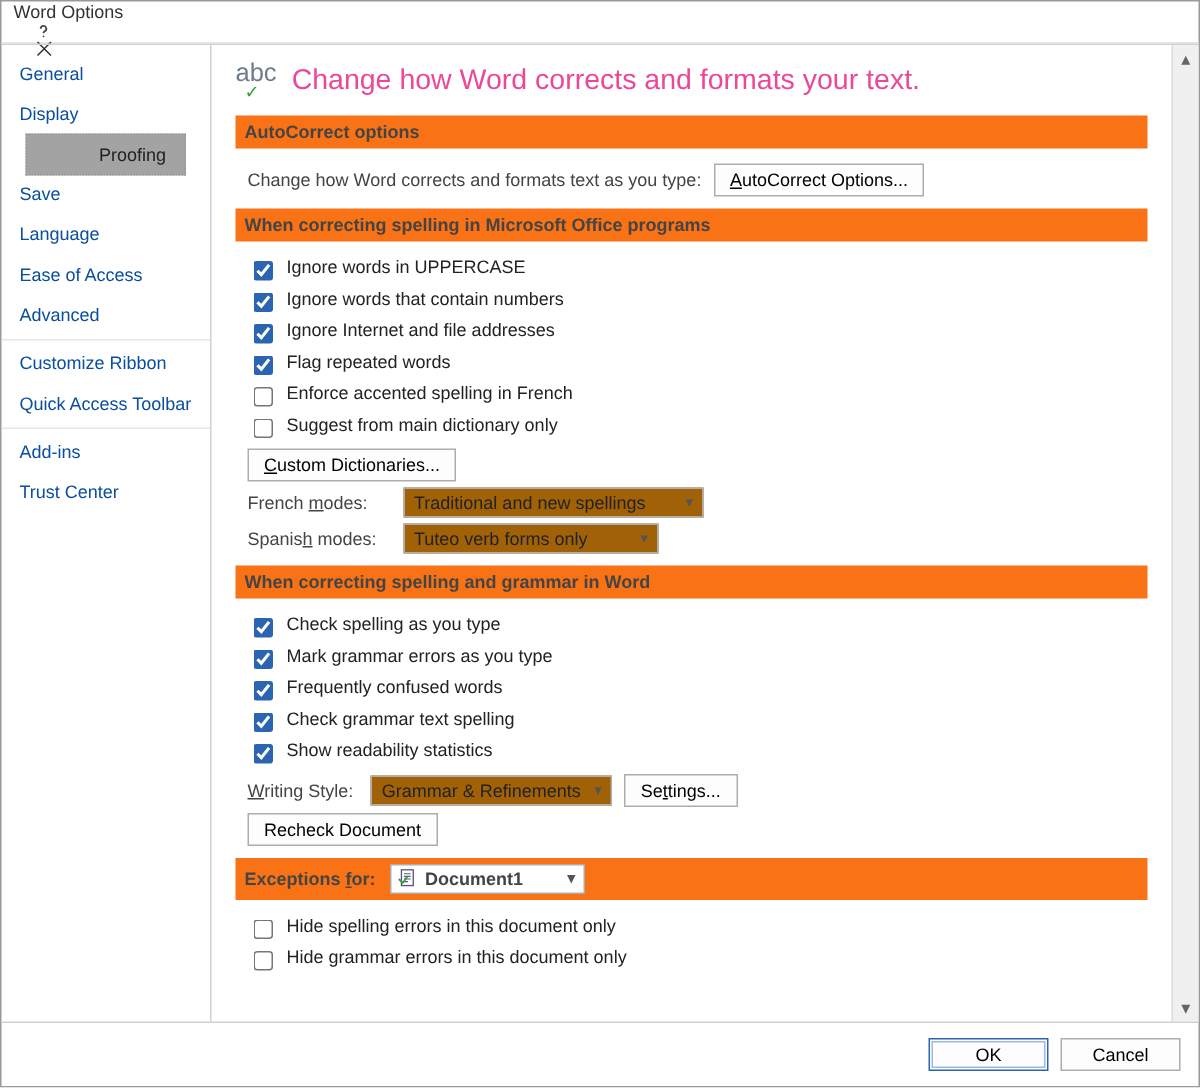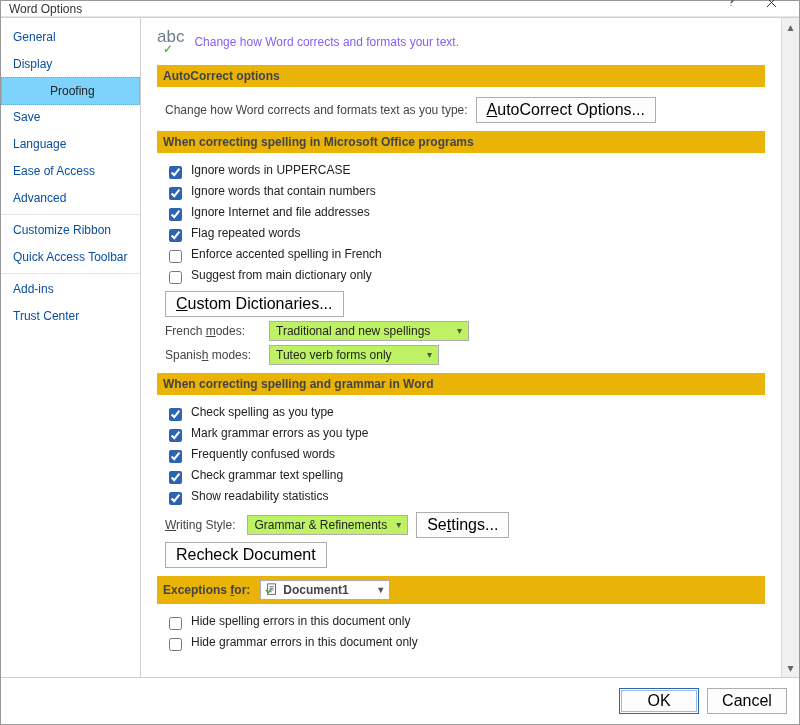--- a/index.html
+++ b/index.html
@@ -1,42 +1,42 @@
 <!DOCTYPE html>
 <html><head>
 <meta charset="utf-8">
 <style>
   * { box-sizing: border-box; }
   html, body { margin: 0; padding: 0; font-family: "Segoe UI", Tahoma, sans-serif; font-size: 12px; color: #222; background: #fff; }
   .dialog { width: 800px; height: 725px; border: 1px solid #999; display: flex; flex-direction: column; background: #fff; }
-  .titlebar { display: flex; align-items: flex-end; height: 16px; padding: 0 8px; border-bottom: 1px solid #e5e5e5; }
+  .titlebar { display: flex; align-items: flex-start; height: 28px; padding: 0 8px; border-bottom: 1px solid #e5e5e5; flex-direction: column; }
   .titlebar .title { flex: 1; font-size: 12px; color: #333; }
   .titlebar .tb-btn { width: 40px; height: 28px; display: flex; align-items: center; justify-content: center; color: #444; cursor: pointer; }
   .body { flex: 1; display: flex; border-top: 1px solid #d0d0d0; min-height: 0; }
   .sidebar { width: 140px; border-right: 1px solid #d0d0d0; padding: 6px 0; }
   .sidebar-item { padding: 6px 12px; cursor: pointer; color: #0a4ea0; border-bottom: 1px solid transparent; }
   .sidebar-sep { height: 1px; background: #e5e5e5; margin: 2px 0; }
-  .sidebar-item.selected { background: #7dd3fc; border: 1px dotted #999; margin: -1px 0; color: #222; padding-left: 48px;}
+  .sidebar-item.selected { background: #a3a3a3; border: 1px dotted #999; margin: -1px 16px; color: #222; padding-left: 48px;}
   .content-wrap { flex: 1; display: flex; min-width: 0; }
   .content { flex: 1; overflow-y: auto; padding: 10px 16px 16px 16px; min-width: 0;}
   .scrollbar { width: 18px; background: #f0f0f0; border-left: 1px solid #ddd; display: flex; flex-direction: column; }
   .sb-btn { height: 18px; display: flex; align-items: center; justify-content: center; color: #666; cursor: pointer; }
   .sb-track { flex: 1; }
   .header-row { display: flex; align-items: center; gap: 10px; margin-bottom: 10px; }
   .abc-icon { display: inline-flex; flex-direction: column; align-items: flex-start; line-height: 1; }
   .abc-text { color: #6b7c8c; font-size: 17px; font-family: "Segoe UI", sans-serif; }
   .abc-check { color: #3a9b3a; font-size: 12px; margin-left: 6px; margin-top: -2px;}
-  .heading { color: #8b5cf6; font-size: 12px; }
-  .section-title { background: #eab308; font-weight: 600; color: #444; padding: 4px 6px; margin: 8px 0 10px 0; }
+  .heading { color: #ec4899; font-size: 19px; }
+  .section-title { background: #f97316; font-weight: 600; color: #444; padding: 4px 6px; margin: 8px 0 10px 0; }
   .row { display: flex; align-items: center; gap: 8px; margin: 4px 0 4px 8px; flex-wrap: wrap;}
   .inline-label { margin-right: 4px; color: #444; }
   .chk-row { display: flex; align-items: flex-start; gap: 6px; margin: 2px 0 2px 8px; }
   .chk-row input[type=checkbox]{ accent-color: #2b64b1; width:13px; height:13px;}
-  .btn { border: 1px solid #adadad; background: #fdfdfd; padding: 3px 10px; cursor: pointer; font-family: inherit; font-size: 16px; }
-  .select { border: 1px solid #adadad; background: #bef264; padding: 2px 20px 2px 6px; cursor: pointer; position: relative; display: inline-flex; align-items: center; min-width: 150px; font-size:12px; }
+  .btn { border: 1px solid #adadad; background: #fdfdfd; padding: 3px 10px; cursor: pointer; font-family: inherit; font-size: 12px; }
+  .select { border: 1px solid #adadad; background: #a16207; padding: 2px 20px 2px 6px; cursor: pointer; position: relative; display: inline-flex; align-items: center; min-width: 150px; font-size:12px; }
   .select::after { content: "▾"; position: absolute; right: 6px; top: 50%; transform: translateY(-52%); color: #555; font-size: 10px; }
   .doc-select { min-width: 130px; padding-left: 4px;}
   .doc-select svg { margin-right: 4px; }
   .caption { color: #444; }
   u.accel { text-decoration: underline; }
   .footer { display: flex; justify-content: flex-end; gap: 8px; padding: 10px 12px; border-top: 1px solid #d0d0d0; }
   .footer .btn { min-width: 80px; text-align: center; }
   .btn.primary { border: 1px solid #2b64b1; outline: 1px solid #9db9df; outline-offset: -3px;}
 </style>
 </head>

